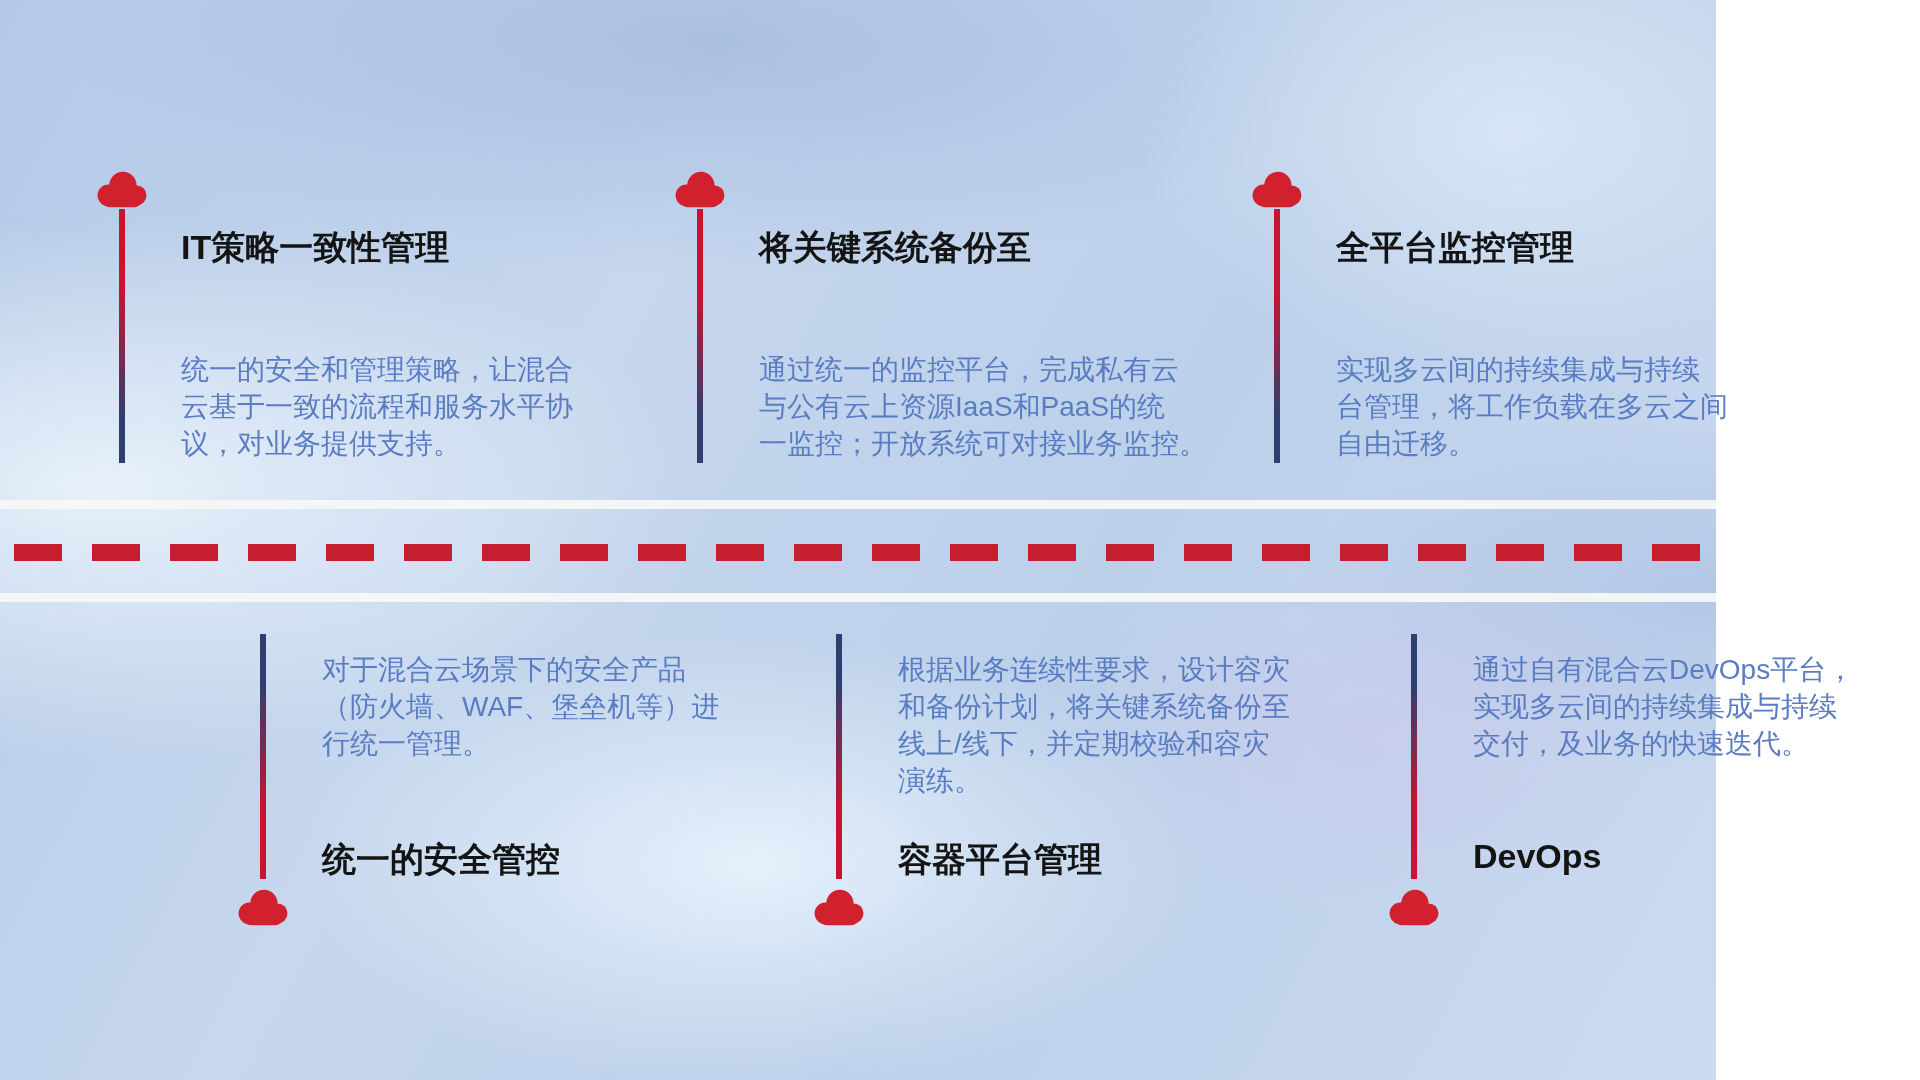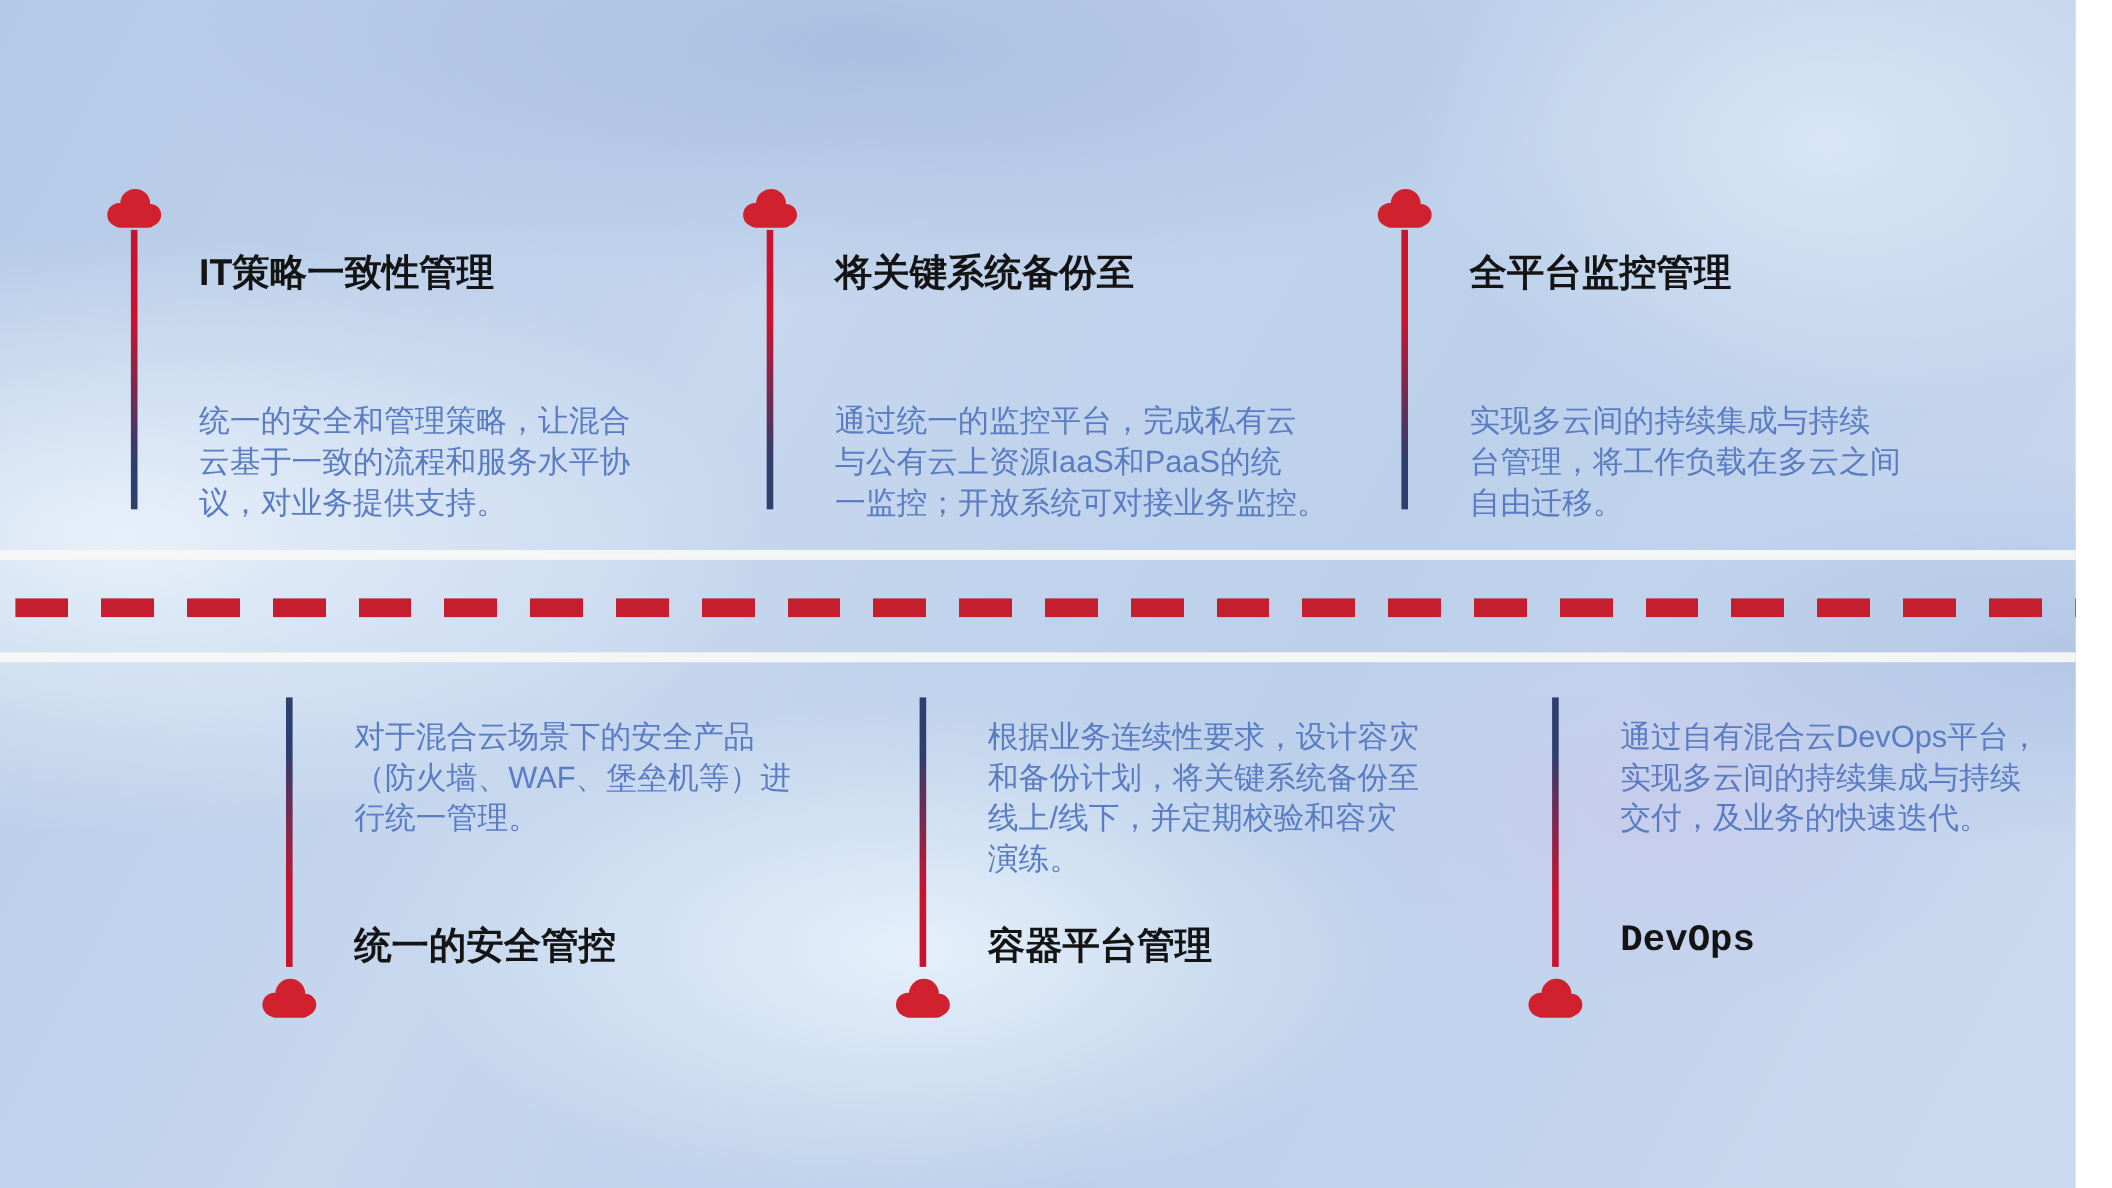--- a/index.html
+++ b/index.html
@@ -6,21 +6,21 @@
     margin: 0;
     padding: 0;
     width: 1920px;
     height: 1080px;
     overflow: hidden;
     font-family: "Liberation Sans", "DejaVu Sans", sans-serif;
   }
 
   .canvas {
     position: relative;
-    width: 1887px;
+    width: 1716px;
     height: 1080px;
     background:
       radial-gradient(900px 420px at 6% 45%, rgba(244,250,255,0.78), rgba(244,250,255,0) 65%),
       radial-gradient(760px 380px at 44% 80%, rgba(235,245,253,0.85), rgba(235,245,253,0) 60%),
       radial-gradient(620px 420px at 88% 12%, rgba(226,238,250,0.7), rgba(226,238,250,0) 60%),
       radial-gradient(520px 300px at 80% 68%, rgba(205,198,235,0.5), rgba(205,198,235,0) 60%),
       radial-gradient(1000px 360px at 42% 4%, rgba(148,173,214,0.55), rgba(148,173,214,0) 65%),
       radial-gradient(700px 300px at 100% 55%, rgba(160,183,220,0.5), rgba(160,183,220,0) 60%),
       linear-gradient(118deg, #b3c9e6 0%, #c6d7ee 34%, #bcd0ea 62%, #cbdaf0 100%);
   }
@@ -95,38 +95,38 @@
     height: 254px;
     background: linear-gradient(
       to bottom,
       var(--pole-red, #c9142f) 0%,
       var(--pole-red, #c9142f) 32%,
       var(--pole-navy, #2e3e6f) 82%,
       var(--pole-navy, #2e3e6f) 100%
     );
   }
   .item.top .title { top: 56px; }
-  .item.top .desc { top: 195px; }
+  .item.top .desc { top: 182px; }
 
   
   .item.bottom { top: 634px; }
   .item.bottom .pole {
     top: 0;
     height: 245px;
     background: linear-gradient(
       to bottom,
       var(--pole-navy, #2e3e6f) 0%,
       var(--pole-navy, #2e3e6f) 20%,
       var(--pole-red, #c9142f) 72%,
       var(--pole-red, #c9142f) 100%
     );
   }
   .item.bottom .cloud { top: 253px; }
   .item.bottom .desc { top: 17px; }
-  .item.bottom .title { top: 203px; font-family: Liberation Mono, monospace; }
+  .item.bottom .title { top: 203px; }
 
   
   .i1 { left: 122px; }
   .i2 { left: 700px; }
   .i3 { left: 1277px; }
   .i4 { left: 263px; }
   .i5 { left: 839px; }
   .i6 { left: 1414px; }
 </style>
 </head>

